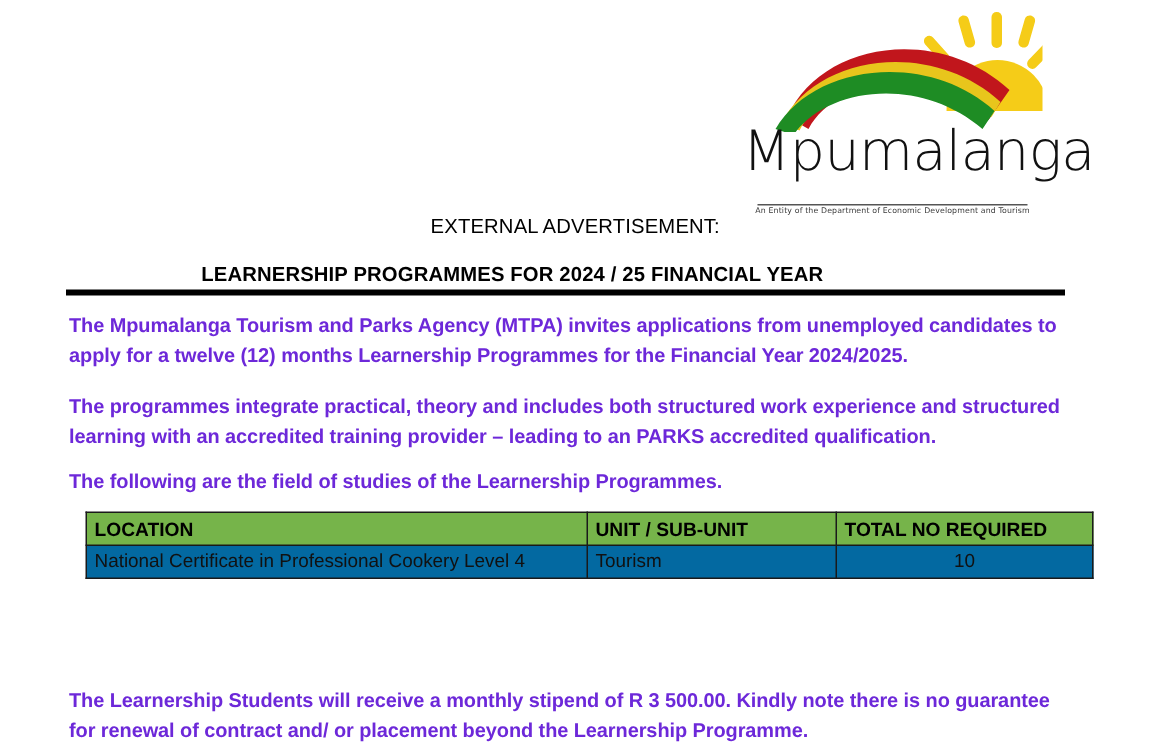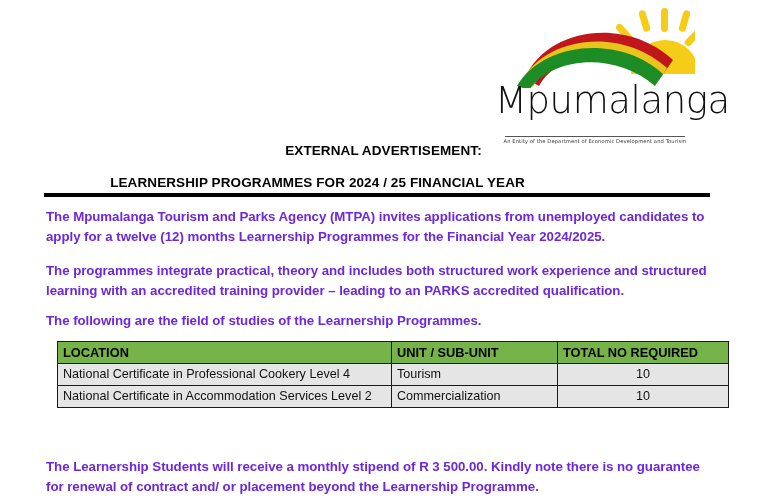--- a/index.html
+++ b/index.html
@@ -78,32 +78,33 @@
   }
 
   
   .heading-ext {
     position: absolute;
     top: 143px;
     left: 0;
     width: 767px;
     text-align: center;
     font-size: 13.5px;
-    font-weight: bold;
+    font-weight: normal;
     letter-spacing: 0.1px;
   }
   .heading-prog {
     position: absolute;
     top: 175px;
     left: 0;
     width: 635px;
     text-align: center;
     font-size: 13.5px;
     font-weight: bold;
     letter-spacing: 0.1px;
+    padding-left: 24px;
   }
   .top-rule {
     position: absolute;
     top: 193px;
     left: 44px;
     width: 666px;
     height: 4px;
     background: #000000;
   }
 
@@ -147,21 +148,21 @@
     color: #111111;
   }
   table.fields thead th {
     background: #76b44a;
     font-weight: bold;
     text-align: left;
     font-size: 12.8px;
     color: #000000;
   }
   table.fields tbody td {
-    background: #e5e5e5;
+    background: #0369a1;
     font-weight: normal;
   }
   .col-loc   { width: 323px; }
   .col-unit  { width: 155px; margin-left: 26px; }
   .col-total { width: 160px; }
   td.total-cell,
   th.total-head {
     text-align: center;
     font-weight: bold;
   }
@@ -216,22 +217,17 @@
         <th class="col-unit">UNIT / SUB-UNIT</th>
         <th class="col-total total-head">TOTAL NO REQUIRED</th>
       </tr>
     </thead>
     <tbody>
       <tr>
         <td>National Certificate in Professional Cookery Level 4</td>
         <td>Tourism</td>
         <td class="total-cell">10</td>
       </tr>
-      <tr>
-        <td>National Certificate in Accommodation Services Level 2</td>
-        <td>Commercialization</td>
-        <td class="total-cell">10</td>
-      </tr>
     </tbody>
   </table>
 </div>
 
 <div class="para para-4">The Learnership Students will receive a monthly stipend of R 3 500.00. Kindly note there is no guarantee for renewal of contract and/ or placement beyond the Learnership Programme.</div>
 
 </body></html>

